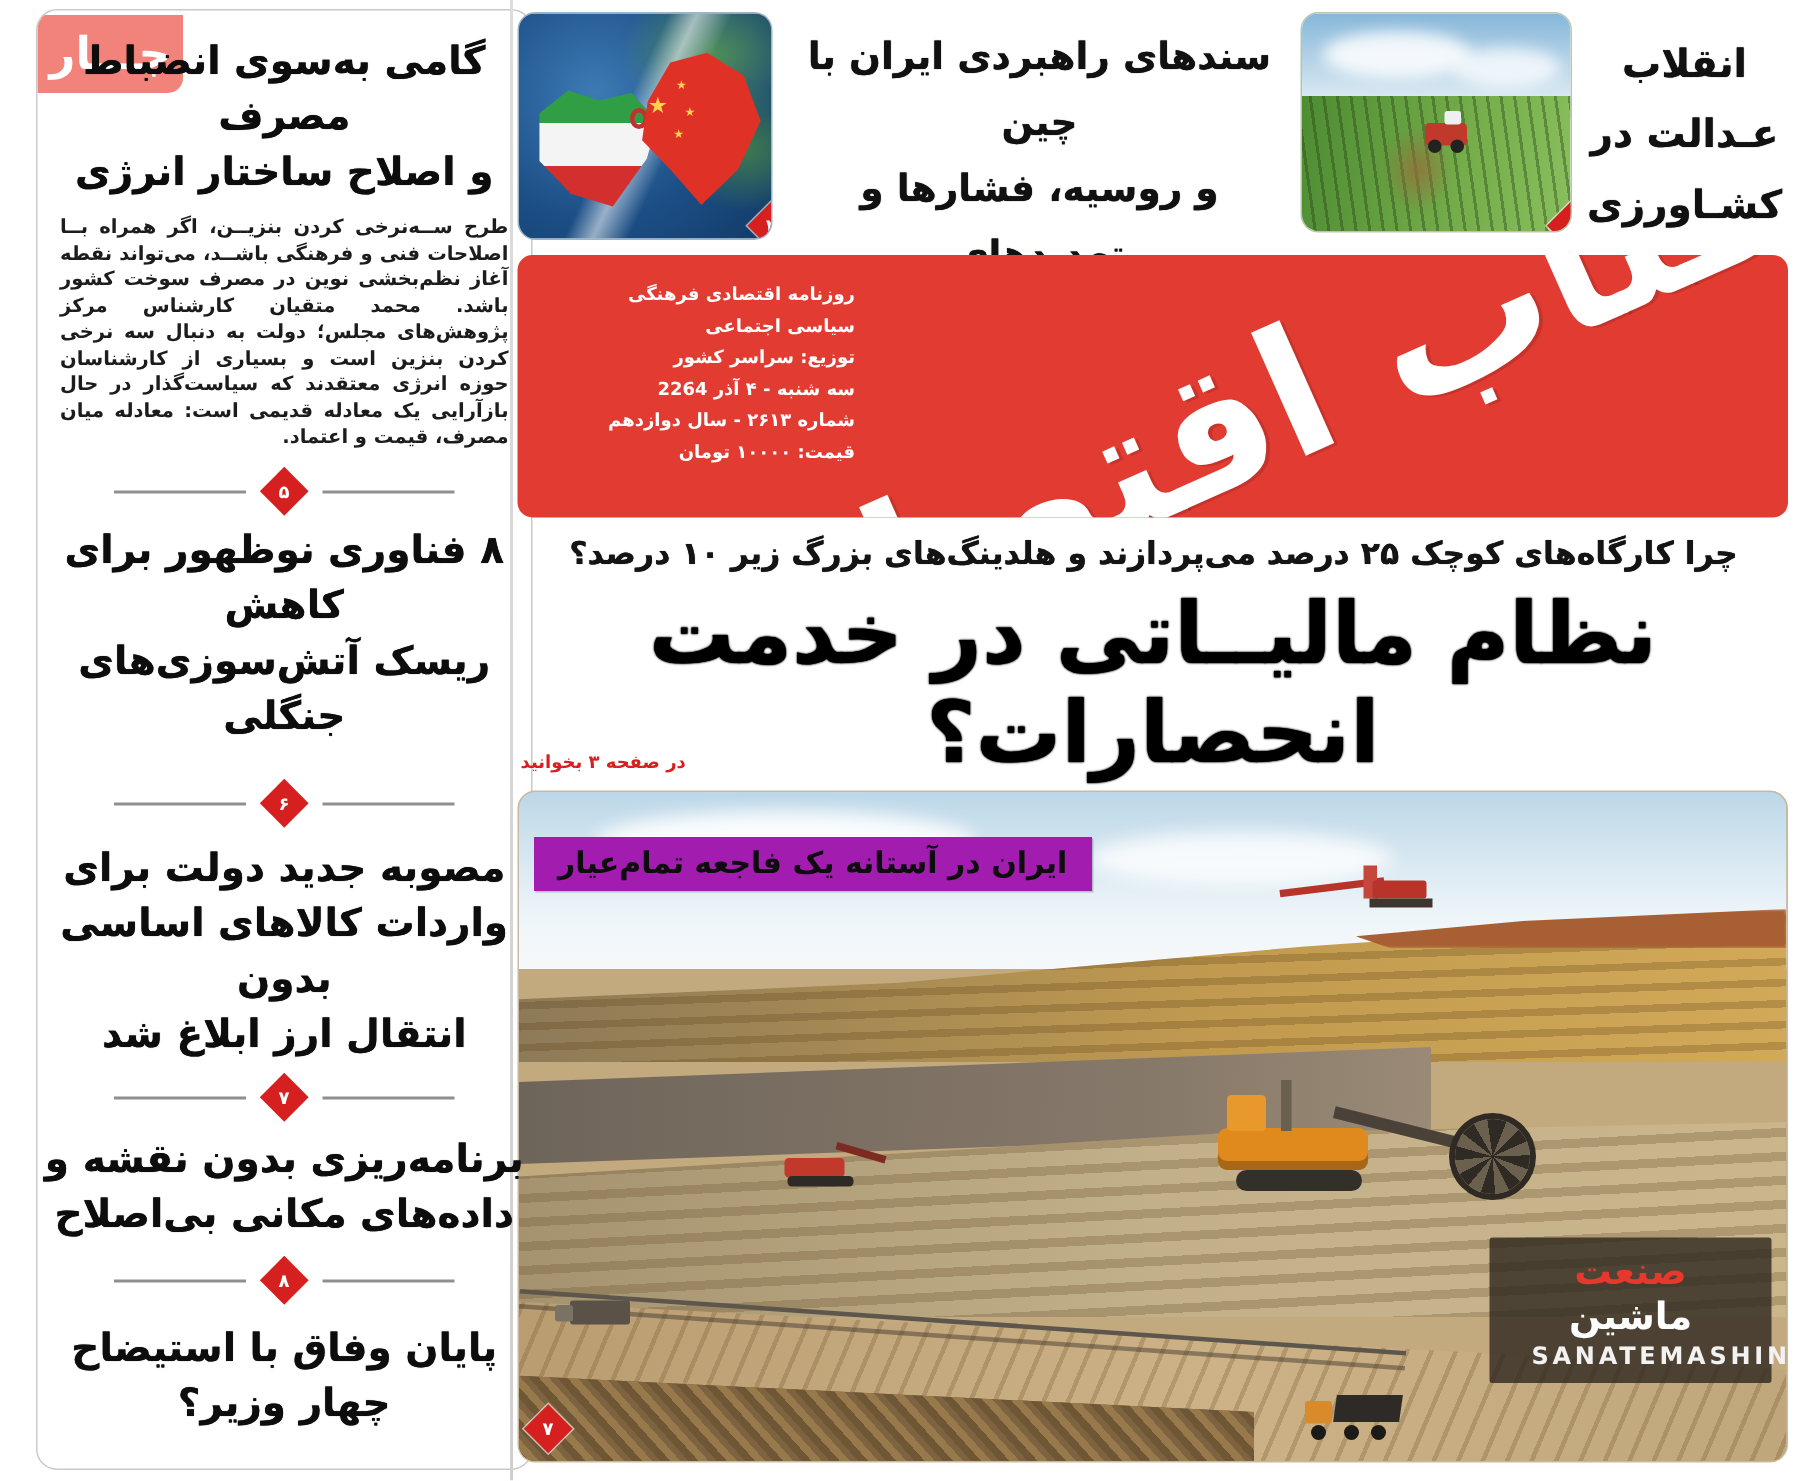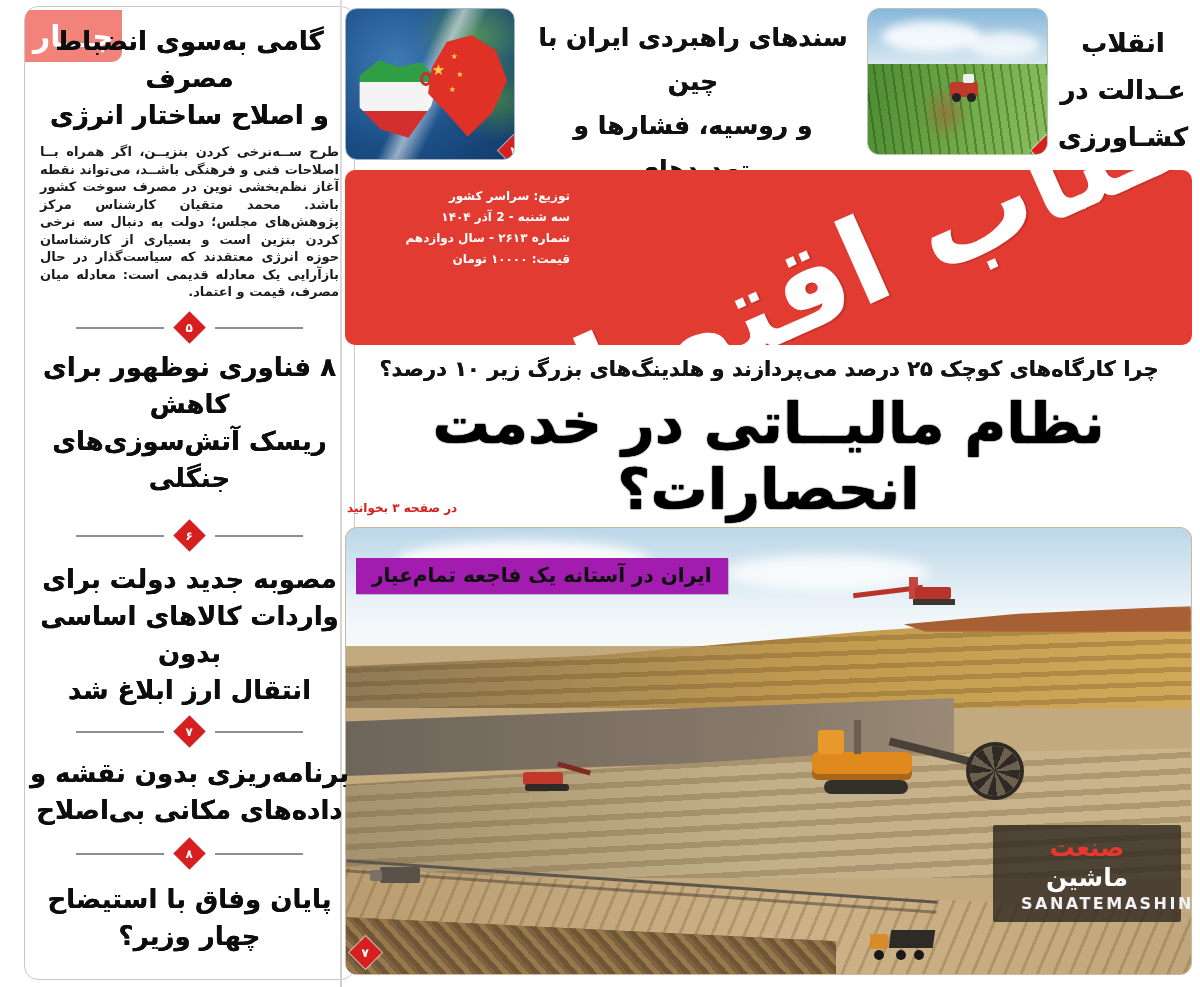--- a/index.html
+++ b/index.html
@@ -340,22 +340,23 @@
         <i>۸</i>
       </span>
   </figure>
 
   <h2 class="agri-title">انقلاب
 عـدالت در
 کشـاورزی</h2>
 
   <header class="masthead">
     <div class="mh-info">
+      <div>روزنامه اقتصادی فرهنگی سیاسی اجتماعی</div>
       <div>توزیع: سراسر کشور</div>
-      <div>سه شنبه - 2 آذر ۱۴۰۴</div>
+      <div>سه شنبه - ۴ آذر 2264</div>
       <div>شماره ۲۶۱۳ - سال دوازدهم</div>
       <div>قیمت: ۱۰۰۰۰ تومان</div>
 
     </div>
     <div class="callig">آفتاب اقتصادی</div>
   </header>
 
   <div class="kicker">چرا کارگاه‌های کوچک ۲۵ درصد می‌پردازند و هلدینگ‌های بزرگ زیر ۱۰ درصد؟</div>
   <h1 class="lead-headline">نظام مالیــاتی در خدمت انحصارات؟</h1>
   <div class="page-ref">در صفحه ۳ بخوانید</div>

